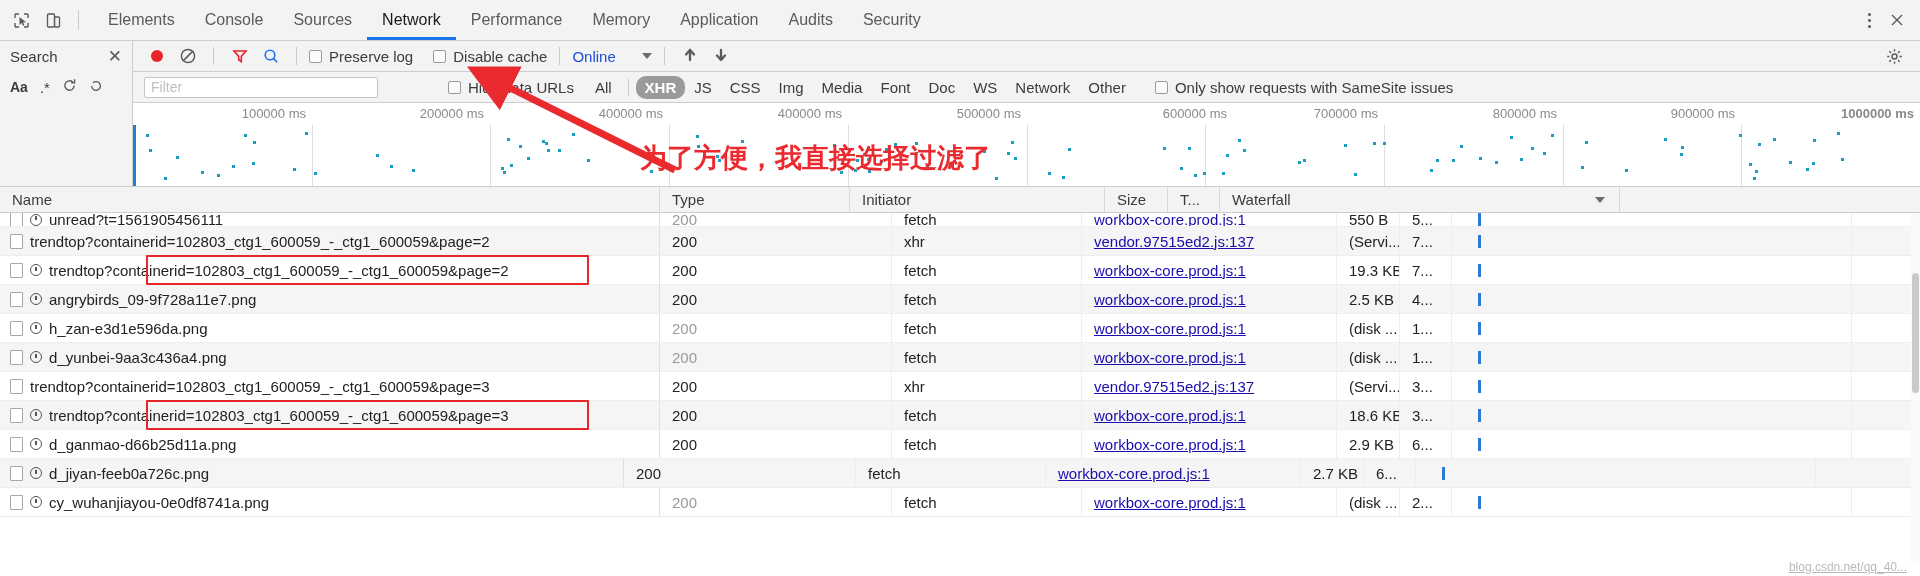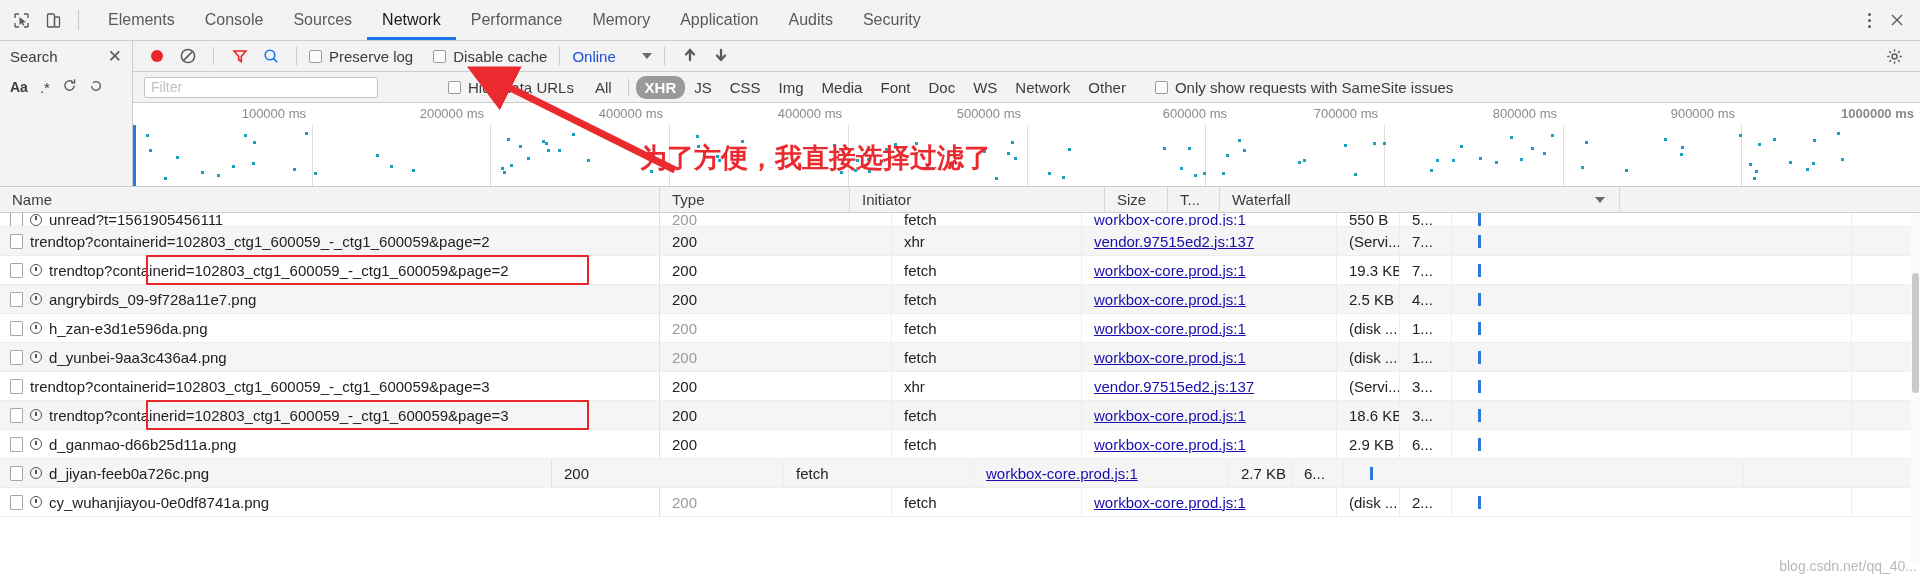--- a/index.html
+++ b/index.html
@@ -201,22 +201,22 @@
   }
 
   
   .anno-text {
     position: absolute; left: 640px; top: 140px;
     font-size: 27px; color: #ea2a2e; white-space: nowrap;
     font-family: "DejaVu Sans", sans-serif; font-weight: bold;
   }
   .anno-arrow { position: absolute; left: 460px; top: 60px; pointer-events: none; }
   .watermark {
-    position: absolute; right: 3px; bottom: 2px;
-    font-size: 14px; color: #b9b9b9; white-space: nowrap;
+    position: absolute; right: 13px; bottom: 2px;
+    font-size: 12px; color: #b9b9b9; white-space: nowrap; text-decoration: underline;
   }
   .scrollbar-v {
     position: absolute; right: 0; top: 213px; width: 9px; height: 350px;
     background: #fafafa;
   }
   .scroll-thumb {
     position: absolute; right: 1px; top: 60px; width: 7px; height: 120px;
     background: #c9c9c9; border-radius: 4px;
   }
 </style>
@@ -767,21 +767,21 @@
           <span>2.9 KB</span>
         </div>
         <div class="cell" style="width: 52px; flex: 0 0 auto;">
           <span>6...</span>
         </div>
         <div class="cell" style="width: 400px; flex: 0 0 auto;">
           <span class="wf-bar"></span>
         </div>
       </div>
       <div class="trow odd">
-        <div class="cell name" style="width: 552px; flex: 0 0 auto;">
+        <div class="cell name" style="width: 624px; flex: 0 0 auto;">
           <span class="rowchk"></span>
           <span class="clock"></span>
           <span class="namelink">d_jiyan-feeb0a726c.png</span>
         </div>
         <div class="cell" style="width: 232px; flex: 0 0 auto;">
           <span>200</span>
         </div>
         <div class="cell" style="width: 190px; flex: 0 0 auto;">
           <span>fetch</span>
         </div>

